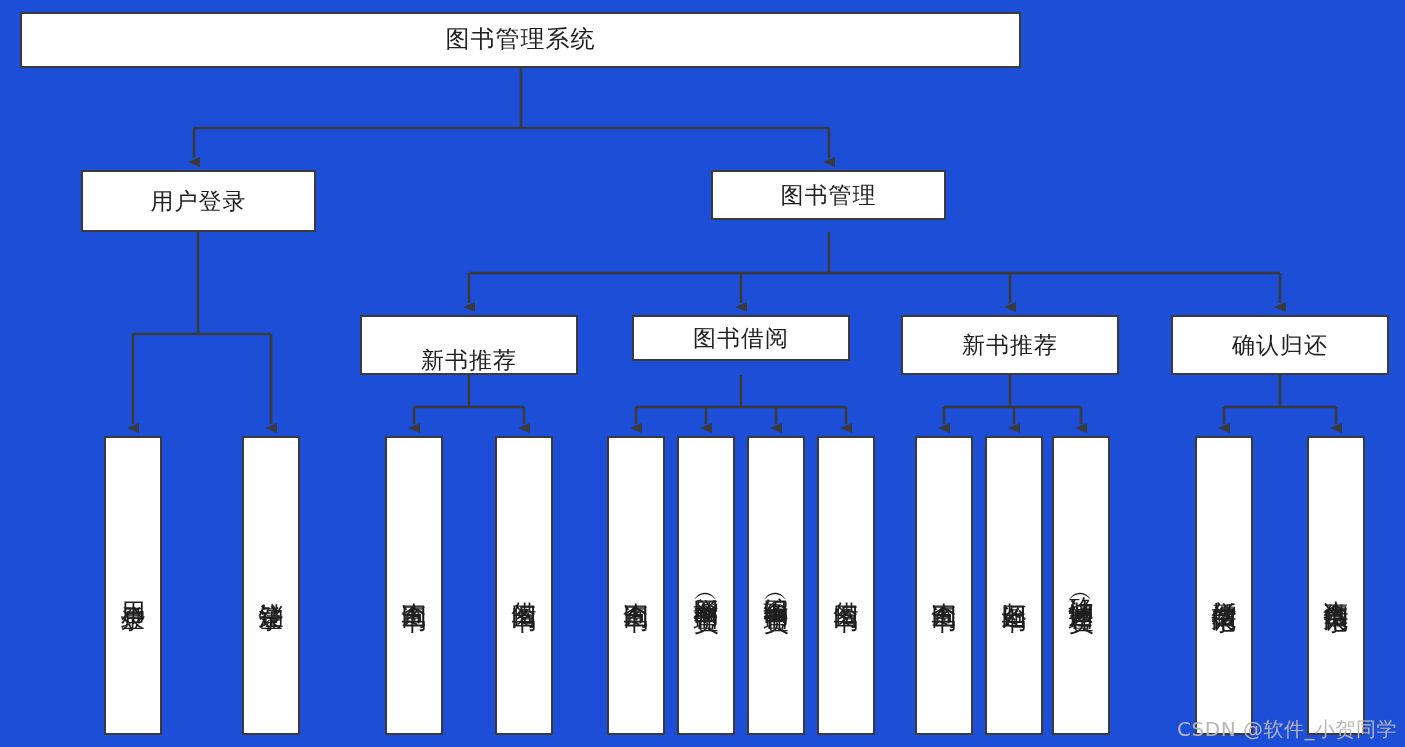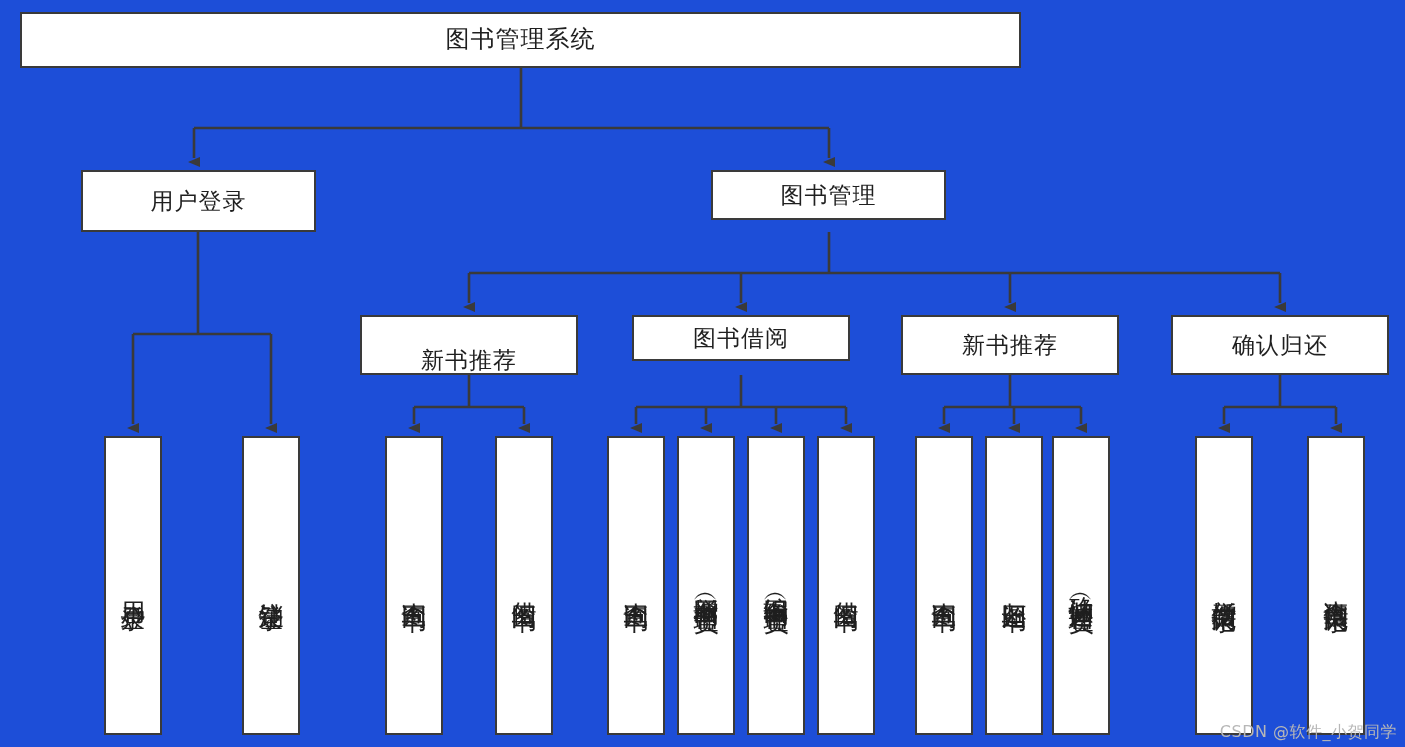--- a/index.html
+++ b/index.html
@@ -52,21 +52,21 @@
     line-height:1.32;
     letter-spacing:2px;
     white-space:normal;
     max-height:290px;
     display:block;
   }
   .watermark{
     position:absolute;
     right:8px;
     bottom:4px;
-    font-size:16px;
+    font-size:20px;
     color:#b7b7b7;
     letter-spacing:0.5px;
     white-space:nowrap;
     user-select:none;
   }
 </style>
 </head>
 <body>
 
 <div id="canvas">

